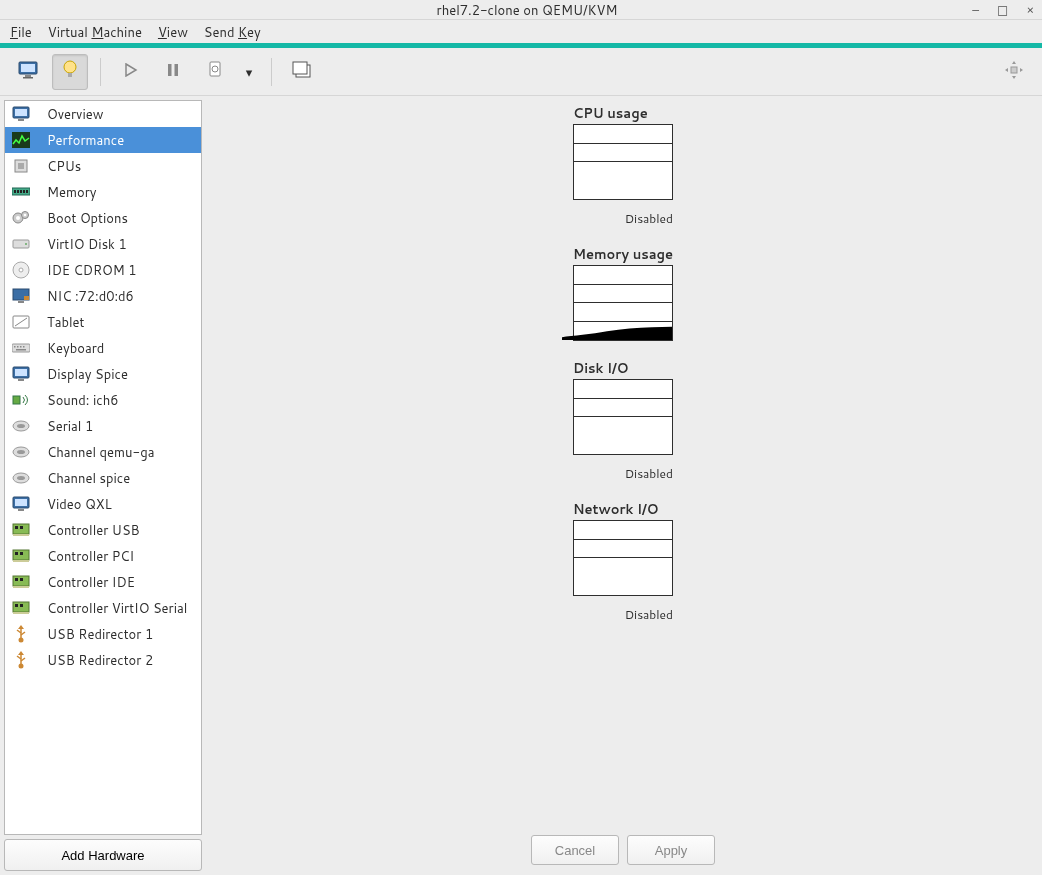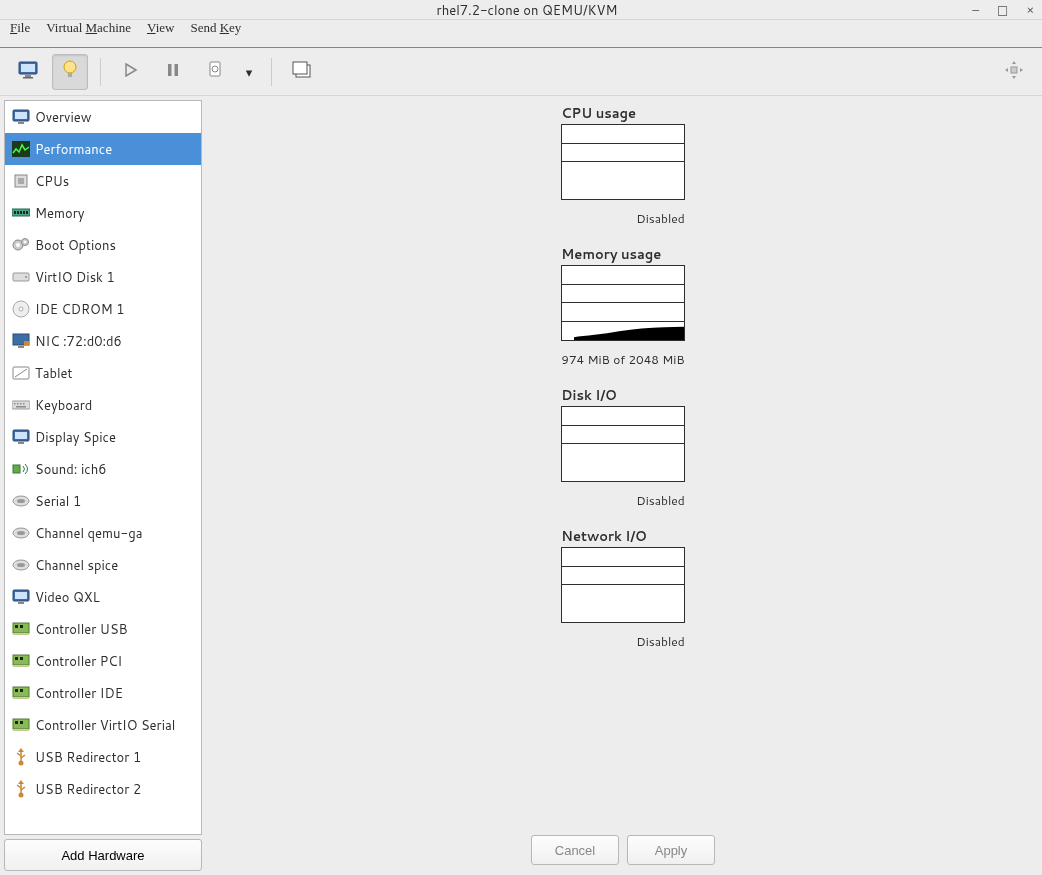--- a/index.html
+++ b/index.html
@@ -29,25 +29,24 @@
   right: 8px;
   display: flex;
   gap: 18px;
 }
 .titlebar-controls span { cursor: pointer; font-size: 12px; color: #555; }
 
 .menubar {
   height: 28px;
   background: #ededed;
   display: flex;
-  align-items: flex-start;
+  align-items: center;
   padding: 0 10px;
   gap: 16px;
-  border-bottom: 1px solid #14b8a6;
-  font-family: Liberation Serif, serif;
+  border-bottom: 5px solid #14b8a6;
 }
 .menubar-item { font-size: 13px; cursor: pointer; }
 .menubar-item .ul { text-decoration: underline; }
 
 .toolbar {
   height: 48px;
   background: #ededed;
   display: flex;
   align-items: center;
   padding: 0 10px;
@@ -83,25 +82,25 @@
   display: flex;
   flex-direction: column;
 }
 .sidebar-list {
   flex: 1;
   background: #fff;
   border: 1px solid #b8b8b8;
   overflow-y: auto;
 }
 .sidebar-item {
-  height: 32px;
+  height: 26px;
   display: flex;
   align-items: center;
   padding: 0 6px;
-  gap: 4px;
+  gap: 16px;
   cursor: pointer;
 }
 .sidebar-item.selected {
   background: #4a90d9;
   color: #fff;
 }
 .sidebar-icon {
   width: 20px; height: 20px;
   display: flex; align-items: center; justify-content: center;
   flex-shrink: 0;
@@ -503,21 +502,20 @@
       <div class="chart-block">
         <div class="chart-title">Memory usage</div>
         <div class="chart-box">
           <div class="chart-row"></div>
             <div class="chart-row"></div>
             <div class="chart-row"></div>
           <svg class="memfill" width="110" height="100%" viewBox="0 0 110 76" preserveAspectRatio="none">
             <path d="M0 76 L0 68 C10 64, 30 60, 45 52 C60 45, 75 42, 90 41 L110 40 L110 76 Z" fill="#000"></path>
           </svg>
         </div>
-        <div class="chart-caption">974 MiB of 2048 MiB</div>
       </div>
 
       <div class="chart-block">
         <div class="chart-title">Disk I/O</div>
         <div class="chart-box">
           <div class="chart-row"></div>
             <div class="chart-row"></div>
             <div class="chart-row"></div>
         </div>
         <div class="chart-caption">Disabled</div>

